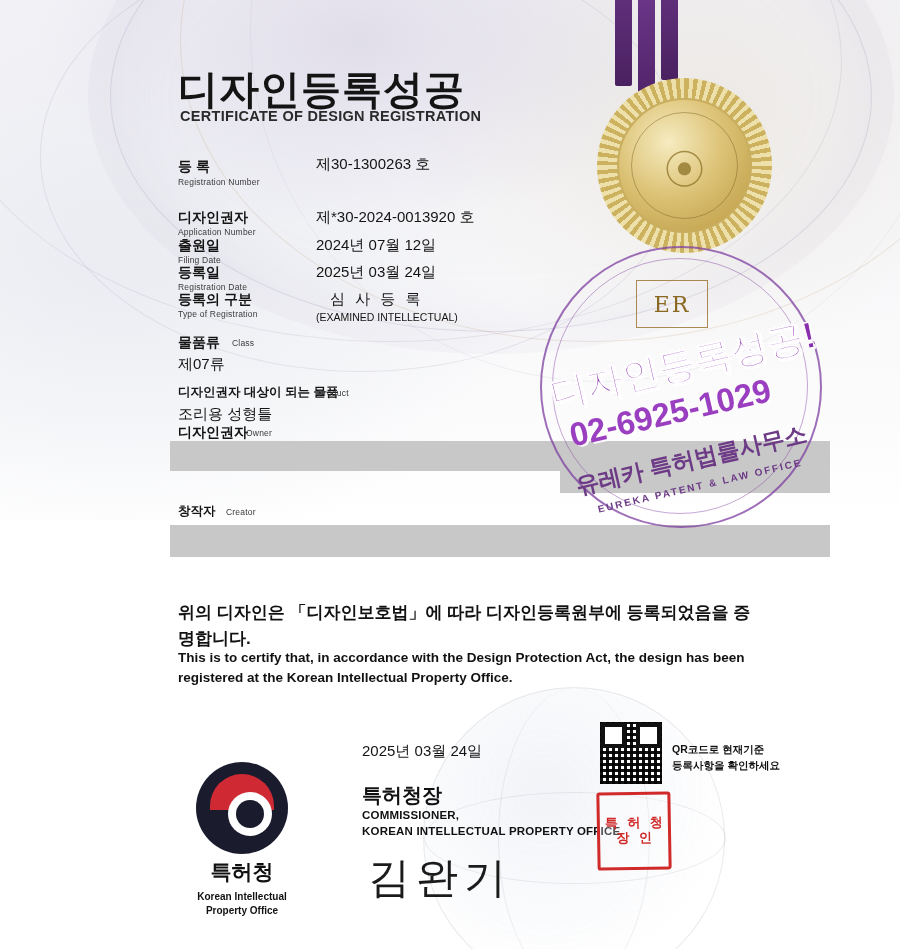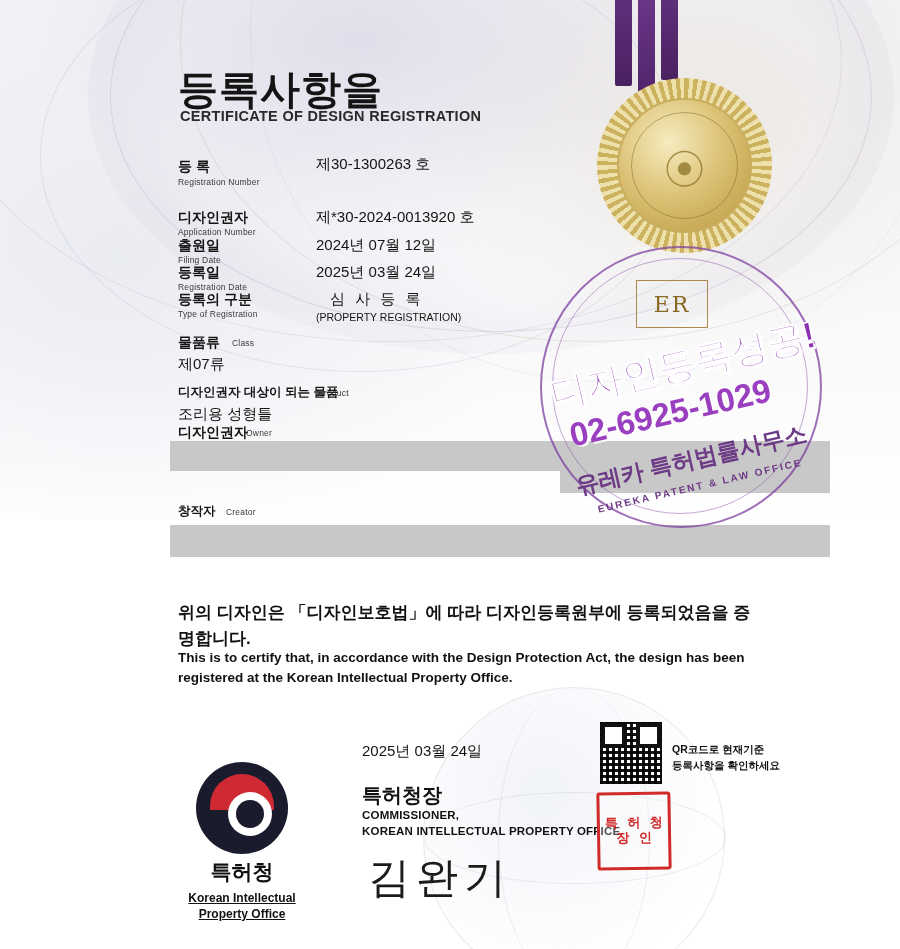--- a/index.html
+++ b/index.html
@@ -132,21 +132,21 @@
   }
   .emblem .white{
     position:absolute;left:32px;top:30px;width:44px;height:44px;border-radius:50%;
     background:#ffffff;
   }
   .emblem .blue{
     position:absolute;left:40px;top:38px;width:28px;height:28px;border-radius:50%;
     background:#1b1b2e;
   }
   .emblem-ko{position:absolute;left:176px;top:858px;width:132px;text-align:center;font-size:21px;font-weight:bold;color:#111;}
-  .emblem-en{position:absolute;left:156px;top:890px;width:172px;text-align:center;font-size:12px;font-weight:bold;line-height:1.35;color:#111;text-decoration:underline;}
+  .emblem-en{position:absolute;left:156px;top:890px;width:172px;text-align:center;font-size:10px;font-weight:bold;line-height:1.35;color:#111;}
 
   
   .qr{
     position:absolute;left:600px;top:722px;width:62px;height:62px;
     background:
       repeating-linear-gradient(90deg,#111 0 3px,#fff 3px 6px),
       repeating-linear-gradient(0deg,#111 0 3px,#fff 3px 6px);
     background-blend-mode:multiply;
   }
   .qr:before,.qr:after{
@@ -225,21 +225,21 @@
     <div class="ribbon r3"></div>
   </div>
 
   <div class="seal">
     <div class="rays"></div>
     <div class="disc"></div>
     <div class="inner"></div>
     <div class="glyph">⦿</div>
   </div>
 
-  <div class="title-ko">등록사항을</div>
+  <div class="title-ko">디자인등록성공</div>
   <div class="title-en">CERTIFICATE OF DESIGN REGISTRATION</div>
 
   <div class="label-ko" style="left:178px;top:158px;">등   록</div>
   <div class="label-en" style="left:178px;top:177px;">Registration Number</div>
   <div class="value" style="left:316px;top:155px;">제30-1300263 호</div>
 
   <div class="label-ko" style="left:178px;top:209px;">디자인권자</div>
   <div class="label-en" style="left:178px;top:227px;">Application Number</div>
   <div class="value" style="left:316px;top:208px;">제*30-2024-0013920 호</div>
 
@@ -247,21 +247,21 @@
   <div class="label-en" style="left:178px;top:255px;">Filing Date</div>
   <div class="value" style="left:316px;top:236px;">2024년 07월 12일</div>
 
   <div class="label-ko" style="left:178px;top:264px;">등록일</div>
   <div class="label-en" style="left:178px;top:282px;">Registration Date</div>
   <div class="value" style="left:316px;top:263px;">2025년 03월 24일</div>
 
   <div class="label-ko" style="left:178px;top:291px;">등록의 구분</div>
   <div class="label-en" style="left:178px;top:309px;">Type of Registration</div>
   <div class="value sp" style="left:330px;top:290px;">심 사 등 록</div>
-  <div class="value small" style="left:316px;top:311px;font-size:10.5px;">(PROPERTY REGISTRATION)</div>
+  <div class="value small" style="left:316px;top:311px;font-size:10.5px;">(EXAMINED INTELLECTUAL)</div>
 
   <div class="label-ko" style="left:178px;top:334px;">물품류</div>
   <div class="label-en" style="left:232px;top:338px;">Class</div>
   <div class="value" style="left:178px;top:355px;">제07류</div>
 
   <div class="label-ko" style="left:178px;top:384px;font-size:12.5px;">디자인권자 대상이 되는 물품</div>
   <div class="label-en" style="left:318px;top:388px;">Product</div>
   <div class="value" style="left:178px;top:405px;">조리용 성형틀</div>
 
   <div class="label-ko" style="left:178px;top:424px;font-size:14px;">디자인권자</div>

